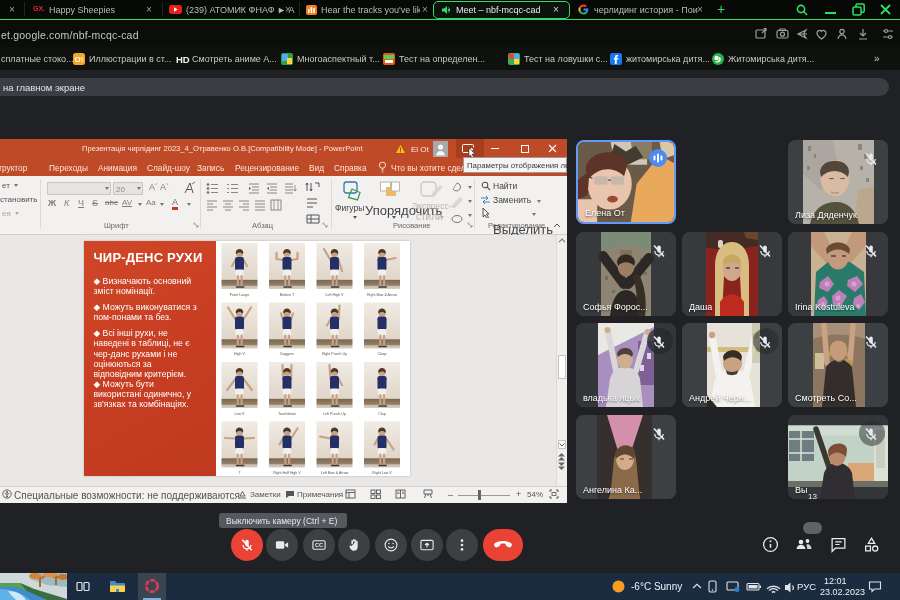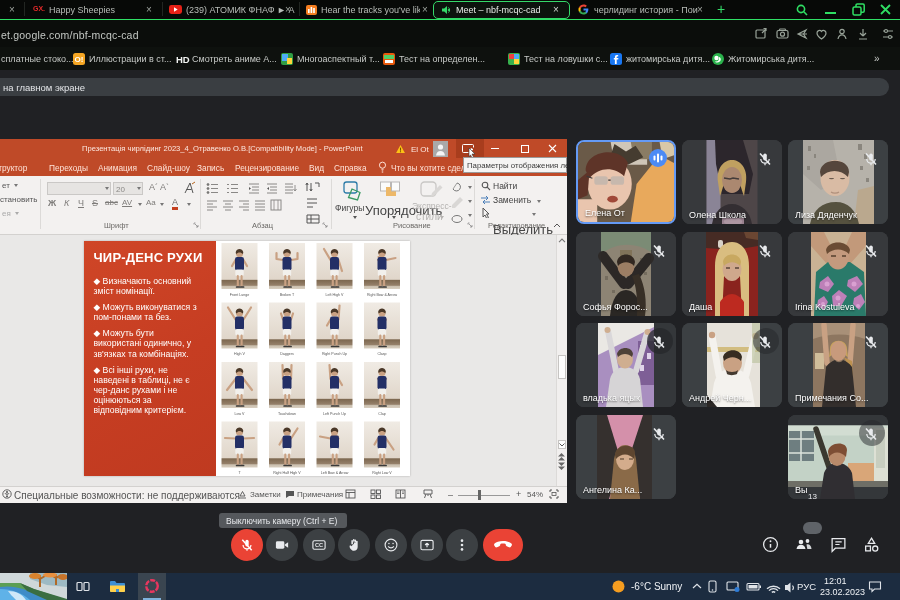--- a/index.html
+++ b/index.html
@@ -340,22 +340,22 @@
       </svg>
 
   <div class="a" style="left:0;top:96px;width:581px;height:251px;background:#e9e8e7"></div>
 
   <div class="a" style="left:97.5px;top:102px;width:326px;height:235px;background:#fff;box-shadow:0 0 2px rgba(0,0,0,.25)">
     <div class="a" style="left:0;top:0;width:132px;height:235px;background:linear-gradient(150deg,#cf4627 0%,#c63d22 55%,#bf3a20 100%)"></div>
     <div class="a" style="left:10px;top:9px;font-size:13px;font-weight:bold;color:#fff;letter-spacing:.2px">ЧИР-ДЕНС РУХИ</div>
     <div class="a" style="left:10px;top:35px;font-size:8.7px;line-height:10.1px;color:#fff">
       <p style="margin-bottom:6px">◆ Визначають основний<br>зміст номінації.</p>
       <p style="margin-bottom:6px">◆ Можуть виконуватися з<br>пом-понами та без.</p>
+      <p>◆ Всі інші рухи, не<br>наведені в таблиці, не є<br>чер-данс рухами і не<br>оцінюються за<br>відповідним критерієм.</p>
       <p style="margin-bottom:6px">◆ Можуть бути<br>використані одинично, у<br>зв'язках та комбінаціях.</p>
-      <p>◆ Всі інші рухи, не<br>наведені в таблиці, не є<br>чер-данс рухами і не<br>оцінюються за<br>відповідним критерієм.</p>
     </div>
 
     <svg class="a" style="left:132px;top:0" width="194" height="235" viewBox="0 0 194 235" id="grid">
           <defs>
             <linearGradient id="pbg" x1="0" y1="0" x2="0" y2="1">
               <stop offset="0" stop-color="#f0ebe4"></stop>
               <stop offset="0.79" stop-color="#e0d6ca"></stop>
               <stop offset="0.81" stop-color="#7d6850"></stop>
               <stop offset="0.92" stop-color="#95806a"></stop>
               <stop offset="0.94" stop-color="#cabfae"></stop>
@@ -643,40 +643,20 @@
  </svg>
  <svg class="mic" style="right:7px;top:7px" width="18" height="18" viewBox="0 0 18 18">
         <circle cx="9" cy="9" r="9" fill="#4c8bf5"></circle>
         <rect x="4.5" y="6.5" width="2" height="5" rx="1" fill="#fff"></rect>
         <rect x="8" y="4.5" width="2" height="9" rx="1" fill="#fff"></rect>
         <rect x="11.5" y="6.5" width="2" height="5" rx="1" fill="#fff"></rect>
       </svg>
  <span class="nm">Елена От</span>
 </div>
 
-<div class="tile" style="left:682px;top:140px">
- <svg class="tsvg" viewBox="0 0 100 84" preserveAspectRatio="none">
-  <rect width="100" height="84" fill="#37393c"></rect>
-  <rect x="24.5" y="0" width="51" height="84" fill="#4e4648"></rect>
-  <path d="M24.5 0h14v84h-14z" fill="#8a8496"></path>
-  <path d="M33 0h28l10 34-4 20H40l-6-30z" fill="#2c262c"></path>
-  <path d="M36 42c-2-14 6-22 14-22s16 8 14 22l-2 14c-3-8-4-12-4-16-5 4-12 4-16 0 0 4-1 8-4 16z" fill="#c0a060"></path>
-  <ellipse cx="50" cy="40" rx="10" ry="13" fill="#ab8870"></ellipse>
-  <path d="M42 38l6 1 3-1 6 1" stroke="#443c3a" stroke-width="1.6" fill="none"></path>
-  <path d="M30 84c2-12 10-20 20-20s18 8 20 20z" fill="#332e32"></path>
-  <path d="M40 78h22v6H40z" fill="#9a8290"></path>
-  <rect x="42" y="79" width="18" height="5" rx="2.5" fill="#ad96a2"></rect>
- </svg>
- <svg class="mic" width="16" height="16" viewBox="0 0 16 16" fill="none" stroke="#e8eaed" stroke-width="1.3">
-        <rect x="6.2" y="2.5" width="3.6" height="7" rx="1.8" fill="#e8eaed" stroke="none"></rect>
-        <path d="M3.8 8a4.2 4.2 0 008.4 0M8 12v2.2"></path>
-        <path d="M3 2.5l10 11" stroke-width="1.6"></path>
-      </svg>
- <span class="nm">Олена Школа</span>
-</div>
 
 <div class="tile" style="left:788px;top:140px">
  <svg class="tsvg" viewBox="0 0 100 84" preserveAspectRatio="none">
   <rect width="100" height="84" fill="#3c4043"></rect>
   <rect x="15" y="0" width="71" height="84" fill="#b6b2aa"></rect>
   <path d="M15 0h30l8 40-20 10-18-16z" fill="#aba7a0"></path>
   <g fill="#8a867e">
           <rect x="20" y="6" width="3" height="5"></rect>
           <rect x="26" y="14" width="2" height="4"></rect>
           <rect x="19" y="26" width="3" height="4"></rect>
@@ -845,21 +825,21 @@
   <path d="M42 26c0-11 17-11 17 0l1 8c-3-1-4-5-4-7-4 3-8 3-11 0 0 2-1 6-4 7z" fill="#c8a35c"></path>
   <ellipse cx="50.5" cy="28" rx="8" ry="10" fill="#c89a7c"></ellipse>
   <path d="M55 34c4 2 6 14 5 24l-8 26h14l-2-46z" fill="#bd9250"></path>
   <path d="M34 84l4-40c3-4 6-6 9-7 2 3 6 3 8 0 3 1 6 3 9 7l4 40z" fill="#332e2c"></path>
  </svg>
  <svg class="mic" width="16" height="16" viewBox="0 0 16 16" fill="none" stroke="#e8eaed" stroke-width="1.3">
         <rect x="6.2" y="2.5" width="3.6" height="7" rx="1.8" fill="#e8eaed" stroke="none"></rect>
         <path d="M3.8 8a4.2 4.2 0 008.4 0M8 12v2.2"></path>
         <path d="M3 2.5l10 11" stroke-width="1.6"></path>
       </svg>
- <span class="nm">Примечания Со...</span>
+ <span class="nm">Смотреть Со...</span>
 </div>
 
 <div class="tile" style="left:576px;top:414.5px">
  <svg class="tsvg" viewBox="0 0 100 84" preserveAspectRatio="none">
   <rect width="100" height="84" fill="#3c4043"></rect>
   <rect x="21" y="0" width="55" height="84" fill="#d490aa"></rect>
   <path d="M21 0h10l14 46-12 38H21z" fill="#35302e"></path>
   <path d="M76 0h-9l-15 46 12 38h12z" fill="#35302e"></path>
   <path d="M34 84l4-40c2-10 6-14 11-14s9 4 11 14l4 40z" fill="#8a6a48"></path>
   <ellipse cx="49" cy="44" rx="9" ry="11" fill="#d4ac8c"></ellipse>

